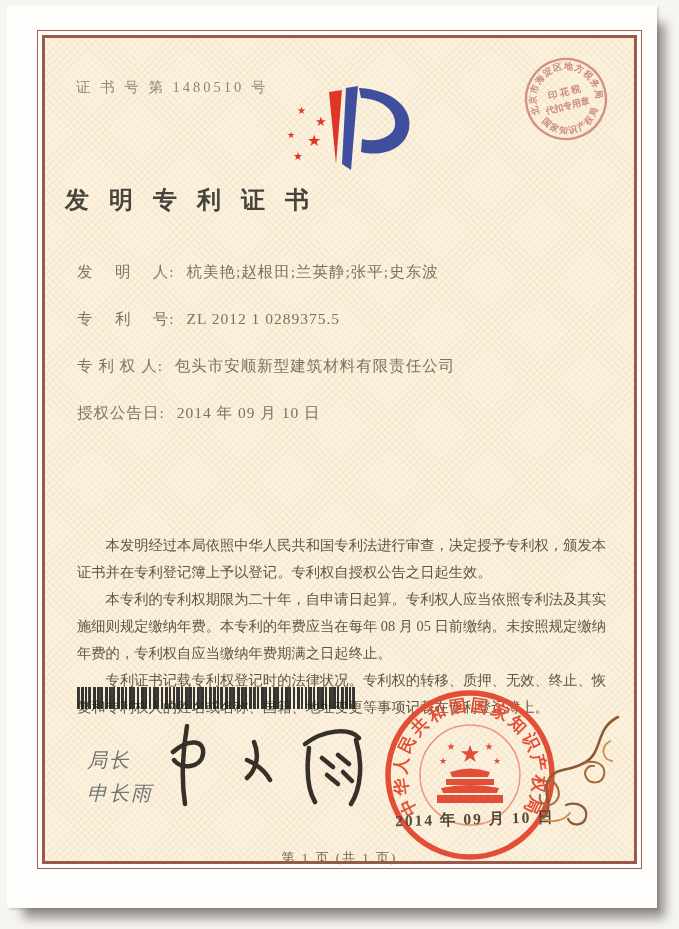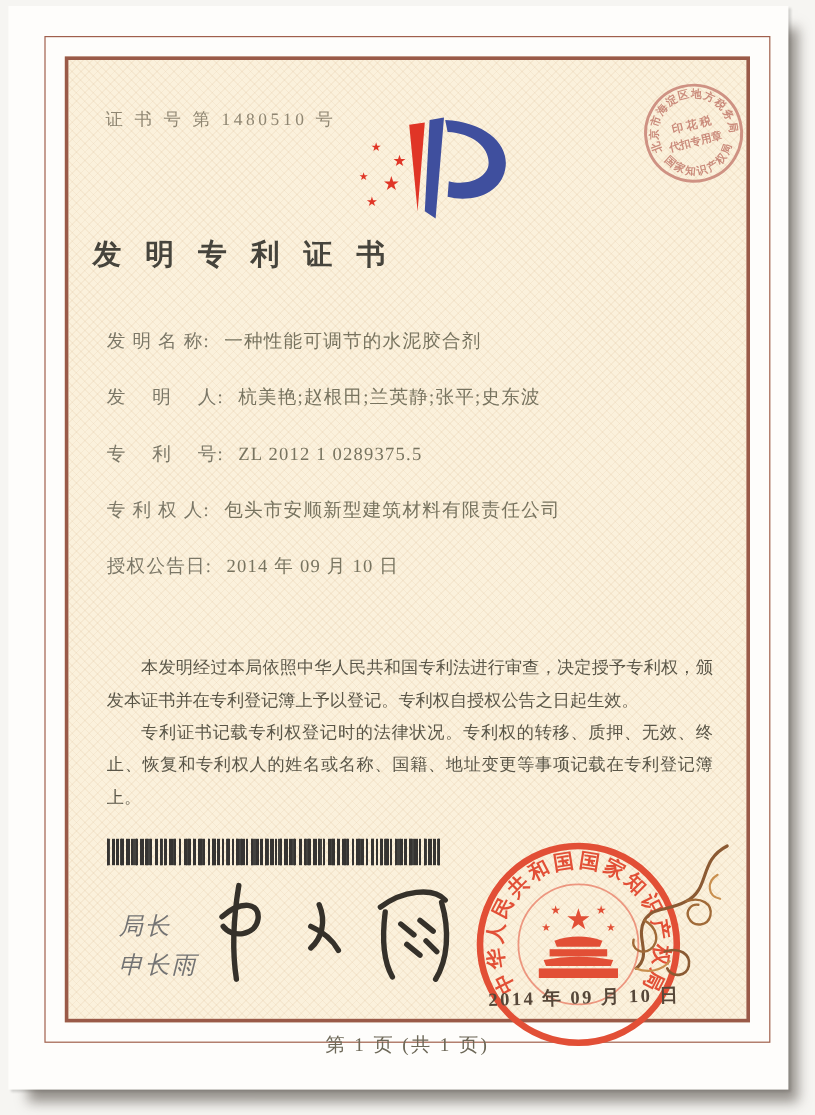--- a/index.html
+++ b/index.html
@@ -4,21 +4,21 @@
 <style>
   * { margin:0; padding:0; box-sizing:border-box; }
   html,body { width:679px; height:929px; overflow:hidden; background:#f6f5f2;
     font-family:"Liberation Serif","DejaVu Serif",serif; }
 
   .page { position:absolute; left:7px; top:5px; width:650px; height:903px;
     background:#fefdfb;
     box-shadow: 12px 14px 10px -4px rgba(70,62,55,.55), 2px 2px 2px rgba(0,0,0,.15); }
 
   .frame { position:absolute; left:30px; top:25px; right:15px; bottom:39px;
-    border:1.5px solid #a05f4c; padding:16px; }
+    border:1.5px solid #a05f4c; padding:4px; }
   .inner { position:relative; width:100%; height:100%;
     border:3.5px solid #9a5a48; background:#fbf1dc; overflow:visible; }
   .inner::before { content:""; position:absolute; inset:0; pointer-events:none;
     background:
       repeating-linear-gradient(45deg, rgba(201,158,110,.10) 0 1px, transparent 1px 5px),
       repeating-linear-gradient(-45deg, rgba(201,158,110,.10) 0 1px, transparent 1px 5px); }
 
   .cert-no { position:absolute; left:31px; top:40px; font-size:14.5px;
     color:#8f8672; letter-spacing:3px; }
 
@@ -64,21 +64,21 @@
   .seal .emblem { fill:#e24f36; }
   .seal-date { position:absolute; left:350px; top:770px; width:250px;
     font-size:15.5px; font-weight:bold; color:#564739; letter-spacing:2px;
     transform:rotate(-1.5deg); }
 
   
   .ornament { position:absolute; right:2px; bottom:28px; width:110px; height:120px; }
   .ornament path { fill:none; stroke-linecap:round; }
 
   .footer { position:absolute; left:0; right:0; top:811px; text-align:center;
-    font-size:16px; color:#6d6858; letter-spacing:2px; }
+    font-size:13px; color:#6d6858; letter-spacing:2px; }
 </style>
 </head>
 <body>
 
 <div class="page">
   <div class="frame">
     <div class="inner">
 
       <div class="cert-no">证 书 号 第 1480510 号</div>
 
@@ -107,43 +107,40 @@
         <polygon points="62,10 75,8 69,82" fill="#e03526"></polygon>
         <polygon points="79,6 91,4 84,88 75,82" fill="#3f4f9e"></polygon>
         <path d="M 92,6 C 128,8 146,28 142,47 C 138,68 114,75 94,70 L 95,57
                  C 110,61 126,55 128,44 C 130,30 116,17 94,16 Z" fill="#3f4f9e"></path>
       </svg>
 
       <div class="title">发明专利证书</div>
 
       <div class="fields">
         <div class="field-row">
-          <span class="field-label">发 明 名 称:</span>
-          <span class="field-value">一种性能可调节的水泥胶合剂</span>
-        </div>
-        <div class="field-row">
           <span class="field-label">发　 明　 人:</span>
           <span class="field-value">杭美艳;赵根田;兰英静;张平;史东波</span>
         </div>
         <div class="field-row">
           <span class="field-label">专　 利　 号:</span>
           <span class="field-value">ZL 2012 1 0289375.5</span>
         </div>
         <div class="field-row">
           <span class="field-label">专 利 权 人:</span>
           <span class="field-value">包头市安顺新型建筑材料有限责任公司</span>
         </div>
         <div class="field-row">
           <span class="field-label">授权公告日:</span>
           <span class="field-value">2014 年 09 月 10 日</span>
         </div>
       </div>
 
       <div class="paragraphs">
         <p>本发明经过本局依照中华人民共和国专利法进行审查，决定授予专利权，颁发本证书并在专利登记簿上予以登记。专利权自授权公告之日起生效。</p>
+        <p>本专利的专利权期限为二十年，自申请日起算。专利权人应当依照专利法及其实施细则规定缴纳年费。本专利的年费应当在每年 08 月 05 日前缴纳。未按照规定缴纳年费的，专利权自应当缴纳年费期满之日起终止。</p>
         <p>专利证书记载专利权登记时的法律状况。专利权的转移、质押、无效、终止、恢复和专利权人的姓名或名称、国籍、地址变更等事项记载在专利登记簿上。</p>
       </div>
 
       <div class="barcode"></div>
 
       <div class="signer">
         <div>局长</div>
         <div>申长雨</div>
       </div>
 

